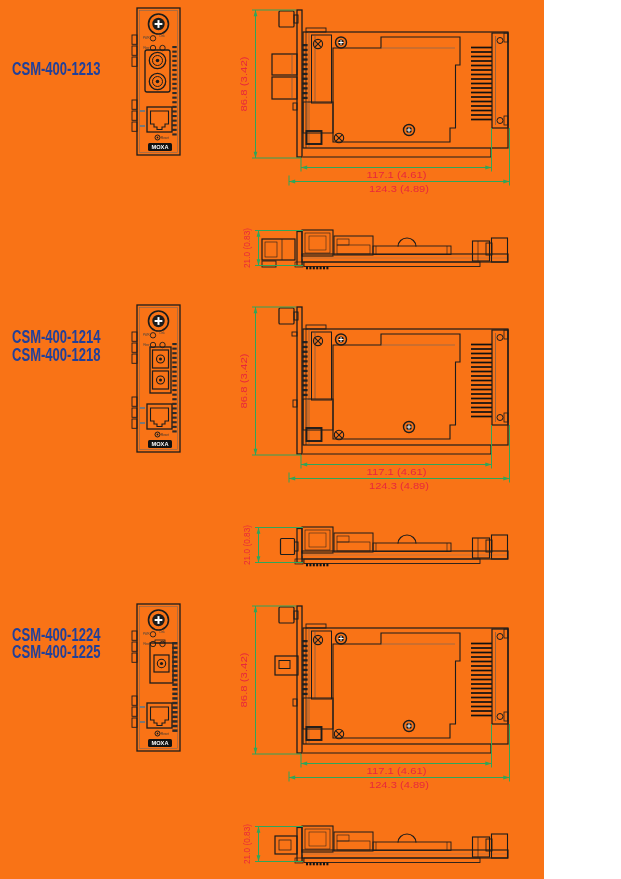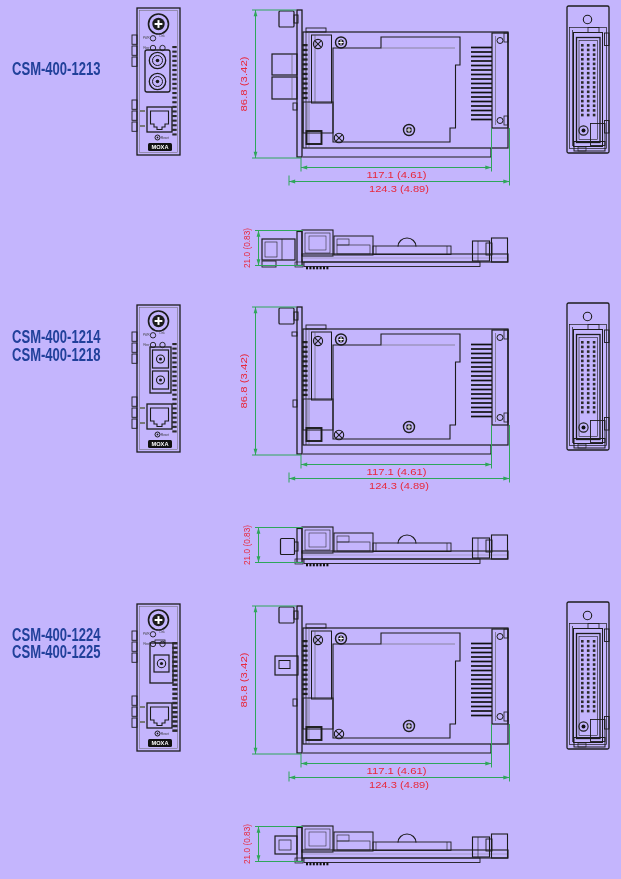--- a/index.html
+++ b/index.html
@@ -1,16 +1,16 @@
 <!DOCTYPE html>
 <html><head>
 <meta charset="utf-8">
 <style>
   html,body{margin:0;padding:0;background:#ffffff;}
-  #page{position:relative;width:621px;height:879px;background:#c4b5fd;overflow:hidden;
+  #page{position:relative;width:544px;height:879px;background:#f97316;overflow:hidden;
         font-family:"Liberation Sans", sans-serif;}
   svg text{font-family:"Liberation Sans", sans-serif;}
 </style>
 </head>
 <body>
 
 <div id="page">
   <svg id="drawing" width="621" height="879" viewBox="0 0 621 879">
     <g id="layer">
         <text x="12" y="75" font-size="19" font-weight="bold" fill="#21409a" textLength="88.5" lengthAdjust="spacingAndGlyphs">CSM-400-1213</text>

